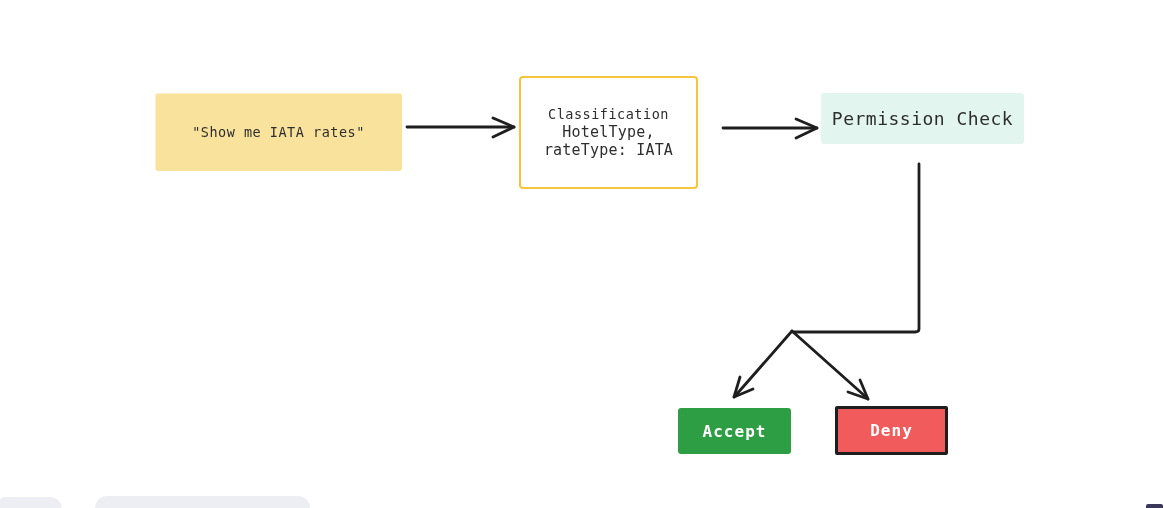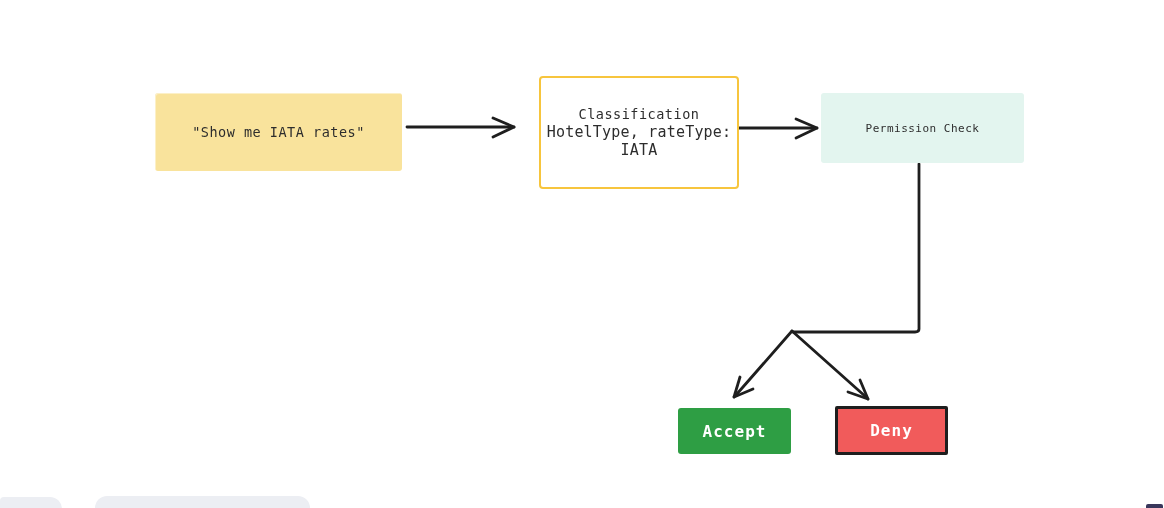--- a/index.html
+++ b/index.html
@@ -25,33 +25,32 @@
     color: #2d2d2d;
   }
   .node-query {
     left: 155px; top: 93px; width: 247px; height: 78px;
     border-radius: 3px;
     font-size: 13.5px;
     letter-spacing: 0.5px;
     box-shadow: inset 1px 1px 0 rgba(255,255,255,0.45);
   }
   .node-classification {
-    left: 519px; top: 76px; width: 200px; height: 113px;
+    left: 519px; top: 76px; width: 179px; height: 113px;
     background: #ffffff;
     border-radius: 4px;
     flex-direction: column;
     gap: 1px;
-    margin-left: 20px;
   }
   .node-classification .title { font-size: 13.5px; letter-spacing: 0.5px; }
   .node-classification .subtitle { font-size: 15px; letter-spacing: 0.2px; }
   .node-permission {
-    left: 821px; top: 93px; width: 203px; height: 70px;
+    left: 821px; top: 93px; width: 203px; height: 51px;
     border-radius: 3px;
-    font-size: 11px;
+    font-size: 18px;
     letter-spacing: 0.5px;
   }
   .node-accept {
     left: 678px; top: 408px; width: 113px; height: 46px;
     border-radius: 3px;
     font-size: 16px;
     font-weight: bold;
     letter-spacing: 1px;
   }
   .node-deny {

